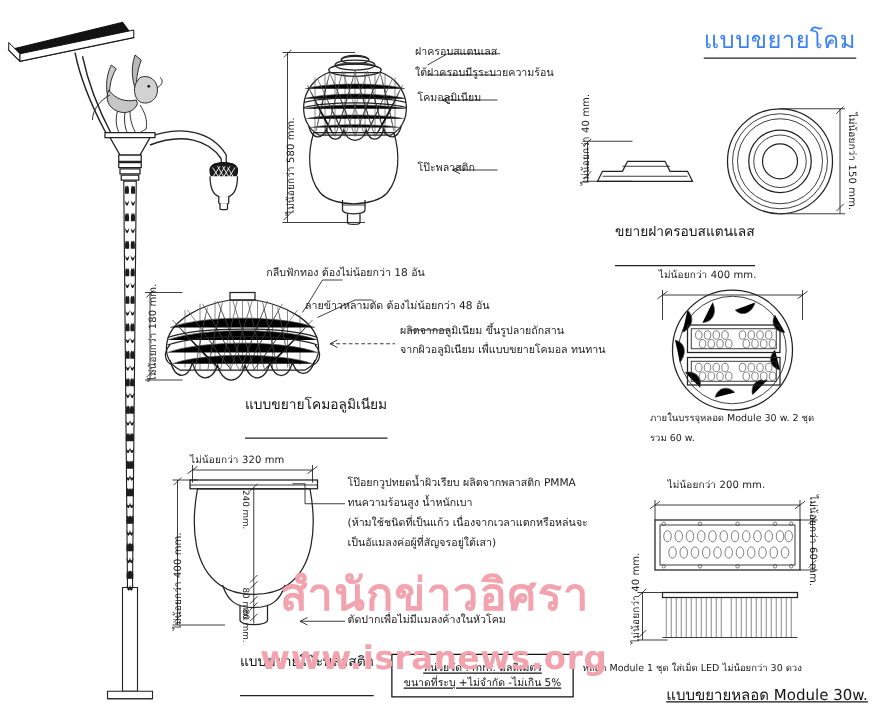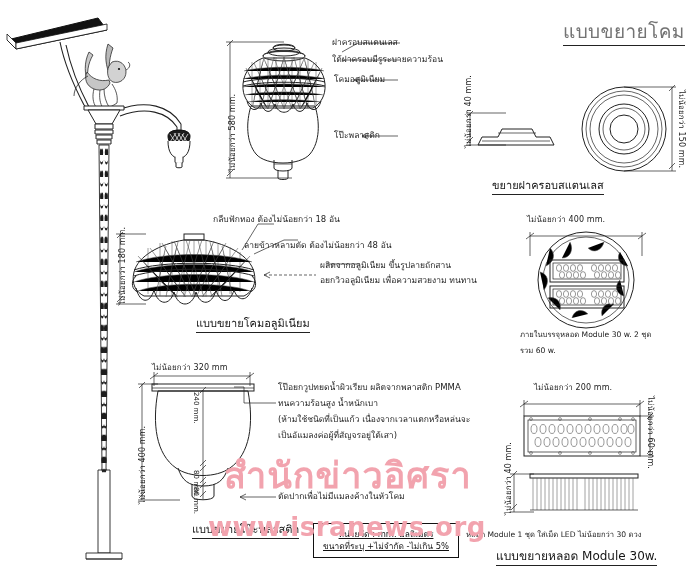--- a/index.html
+++ b/index.html
@@ -34,38 +34,38 @@
     transform-origin: 0 0;
     transform: rotate(-90deg);
   }
   .rot90cw {
     transform-origin: 0 0;
     transform: rotate(90deg);
   }
   .title {
     position: absolute;
     font-size: 19px;
-    color: #737373;
+    color: #3b82f6;
     letter-spacing: .4px;
     white-space: nowrap;
   }
   .title u, .uline {
     text-decoration: none;
     border-bottom: 1.6px solid #222;
     padding-bottom: 3px;
   }
   .caption {
     position: absolute;
     font-size: 11px;
     color: #151515;
     white-space: nowrap;
   }
   .caption span {
     border-bottom: 1.3px solid #222;
-    padding-bottom: 2px;
+    padding-bottom: 20px;
   }
   .legendbox {
     position: absolute;
     border: 1.6px solid #111;
     background: rgba(255,255,255,0.75);
     text-align: center;
     padding: 4px 9px 5px 9px;
     line-height: 1.45;
   }
   .legendbox div { font-size: 8.4px; color: #111; white-space: nowrap; text-decoration: underline; }
@@ -423,21 +423,21 @@
   <div class="txt" style="left:213px; top:214px;">กลีบฟักทอง ต้องไม่น้อยกว่า 18 อัน</div>
   <div class="txt" style="left:244px; top:240px;">ลายข้าวหลามตัด ต้องไม่น้อยกว่า 48 อัน</div>
   <svg class="abs" style="left:264px; top:270px;" width="60" height="10">
     <g class="ln thin" stroke="#333" stroke-dasharray="3,2">
       <path d="M0,5 L52,5"></path>
     </g>
     <path d="M0,5 L6,2" class="ln thin"></path>
       <path d="M0,5 L6,8" class="ln thin"></path>
   </svg>
   <div class="txt" style="left:320px; top:260px;">ผลิตจากอลูมิเนียม ขึ้นรูปลายถักสาน</div>
-  <div class="txt" style="left:320px; top:275px;">อยกวิวอลูมิเนียม เพื่อความสวยงาม ทนทาน</div>
+  <div class="txt" style="left:320px; top:275px;">จากผิวอลูมิเนียม เพื่แบบขยายโคมอล ทนทาน</div>
   <div class="caption" style="left:196px; top:314px;">
     <span>แบบขยายโคมอลูมิเนียม</span>
   </div>
 
   <svg class="abs" style="left:520px; top:222px;" width="150" height="110">
 
     <g class="ln thin" stroke="#333">
       <path d="M10,14 L122,14"></path>
       <path d="M10,10 L10,34"></path>
         <path d="M122,10 L122,34"></path>
@@ -674,21 +674,21 @@
           <path d="M129,86 L129,118"></path>
         <path d="M133,86 L133,118"></path>
       </g>
       <path d="M30,118 L138,118" class="ln thin"></path>
     </g>
   </svg>
   <div class="txt dim" style="left:534px; top:383px;">ไม่น้อยกว่า 200 mm.</div>
   <div class="txt dim rot90cw" style="left:655px; top:396px;">ไม่น้อยกว่า 60 mm.</div>
   <div class="txt dim rot90" style="left:504px; top:515px;">ไม่น้อยกว่า 40 mm.</div>
   <div class="txt sm" style="left:466px; top:530px;">หลอด Module 1 ชุด ใส่เม็ด LED ไม่น้อยกว่า 30 ดวง</div>
-  <div class="caption" style="left:496px; top:546px; font-size:12px;">
+  <div class="caption" style="left:533px; top:546px; font-size:12px;text-decoration:underline;">
     <span>แบบขยายหลอด Module 30w.</span>
   </div>
 
   <div class="legendbox" style="left:313px; top:523px;">
     <div>หน่วยวัด : mm. มิลลิเมตร</div>
     <div>ขนาดที่ระบุ +ไม่จำกัด -ไม่เกิน 5%</div>
   </div>
 
   <div class="wm wm1" style="left:224px; top:447px;">สำนักข่าวอิศรา</div>
   <div class="wm wm2" style="left:208px; top:512px;">www.isranews.org</div>

